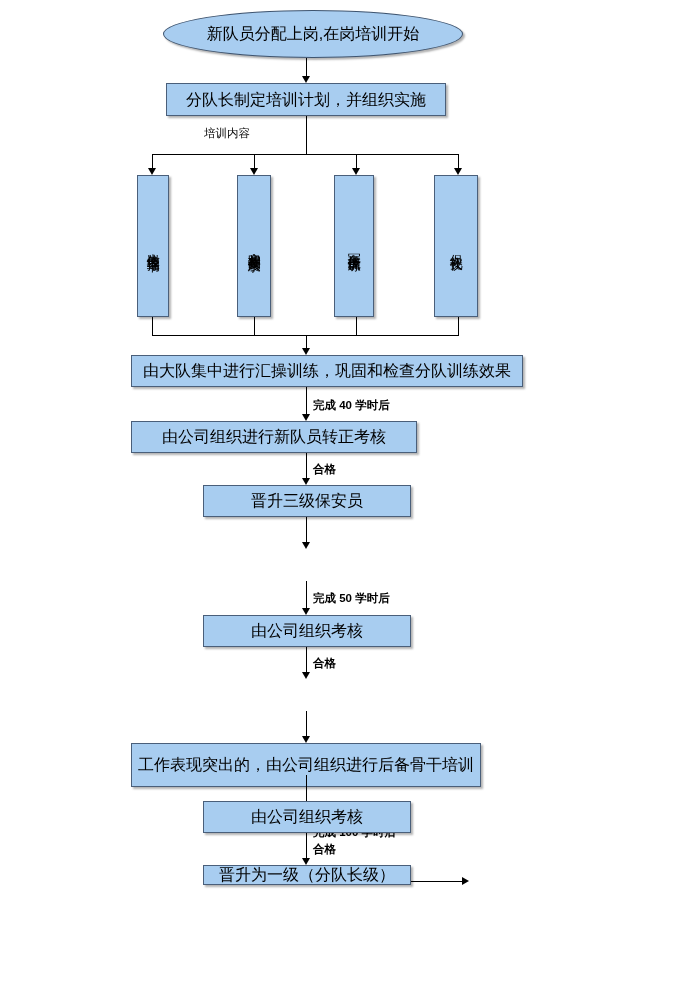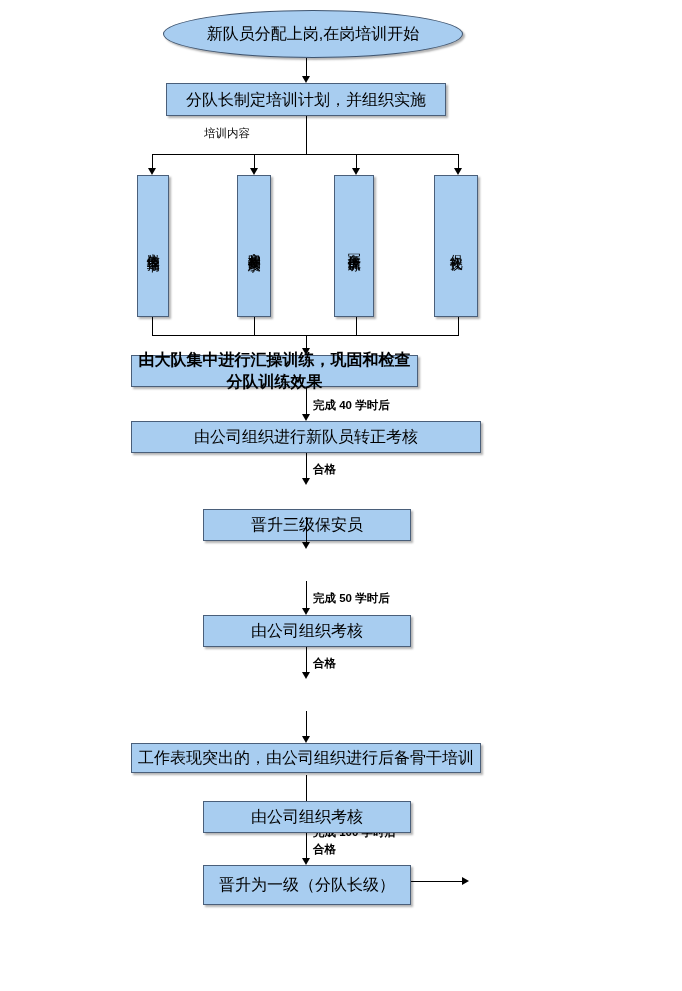--- a/index.html
+++ b/index.html
@@ -131,37 +131,37 @@
   </div>
 
   <div class="line vline" style="left:152px; top:317px; height:18px;"></div>
   <div class="line vline" style="left:254px; top:317px; height:18px;"></div>
   <div class="line vline" style="left:356px; top:317px; height:18px;"></div>
   <div class="line vline" style="left:458px; top:317px; height:18px;"></div>
   <div class="line hline" style="left:152px; top:335px; width:307px;"></div>
   <div class="line vline" style="left:306px; top:335px; height:15px;"></div>
   <div class="arrow-down" style="left:302px; top:348px;"></div>
 
-  <div class="node box" style="left:131px; top:355px; width:287px; height:32px;font-weight:bold;">
+  <div class="node box" style="left:131px; top:355px; width:392px; height:32px;">
     <span>由大队集中进行汇操训练，巩固和检查分队训练效果</span>
   </div>
 
   <div class="line vline" style="left:306px; top:387px; height:30px;"></div>
   <div class="arrow-down" style="left:302px; top:414px;"></div>
   <div class="label" style="left:313px; top:398px;">完成 40 学时后</div>
 
-  <div class="node box" style="left:131px; top:421px; width:350px; height:32px;">
+  <div class="node box" style="left:131px; top:421px; width:286px; height:32px;">
     <span>由公司组织进行新队员转正考核</span>
   </div>
 
   <div class="line vline" style="left:306px; top:453px; height:28px;"></div>
   <div class="arrow-down" style="left:302px; top:478px;"></div>
   <div class="label" style="left:313px; top:462px;">合格</div>
 
-  <div class="node box" style="left:203px; top:485px; width:208px; height:32px;margin-top:24px;">
+  <div class="node box" style="left:203px; top:485px; width:208px; height:32px;">
     <span>晋升三级保安员</span>
   </div>
 
   <div class="line vline" style="left:306px; top:517px; height:28px;"></div>
   <div class="arrow-down" style="left:302px; top:542px;"></div>
 
 
   <div class="line vline" style="left:306px; top:581px; height:30px;"></div>
   <div class="arrow-down" style="left:302px; top:608px;"></div>
   <div class="label" style="left:313px; top:591px;">完成 50 学时后</div>
@@ -171,37 +171,37 @@
   </div>
 
   <div class="line vline" style="left:306px; top:647px; height:28px;"></div>
   <div class="arrow-down" style="left:302px; top:672px;"></div>
   <div class="label" style="left:313px; top:656px;">合格</div>
 
 
   <div class="line vline" style="left:306px; top:711px; height:28px;"></div>
   <div class="arrow-down" style="left:302px; top:736px;"></div>
 
-  <div class="node box" style="left:131px; top:743px; width:350px; height:30px;">
+  <div class="node box" style="left:131px; top:743px; width:350px; height:44px;">
     <span>工作表现突出的，由公司组织进行后备骨干培训</span>
   </div>
 
   <div class="line vline" style="left:306px; top:775px; height:30px;"></div>
   <div class="arrow-down" style="left:302px; top:802px;"></div>
   <div class="label" style="left:313px; top:785px;margin-top:40px;">完成 100 学时后</div>
 
   <div class="node box" style="left:203px; top:801px; width:208px; height:32px;">
     <span>由公司组织考核</span>
   </div>
 
   <div class="line vline" style="left:306px; top:833px; height:28px;"></div>
   <div class="arrow-down" style="left:302px; top:858px;"></div>
   <div class="label" style="left:313px; top:842px;">合格</div>
 
-  <div class="node box" style="left:203px; top:865px; width:208px; height:40px;">
+  <div class="node box" style="left:203px; top:865px; width:208px; height:20px;">
     <span>晋升为一级（分队长级）</span>
   </div>
 
   <div class="line hline" style="left:411px; top:881px; width:53px;"></div>
   <div class="arrow-right" style="left:462px; top:877px;"></div>
 
 
 </div>
 
 </body></html>

